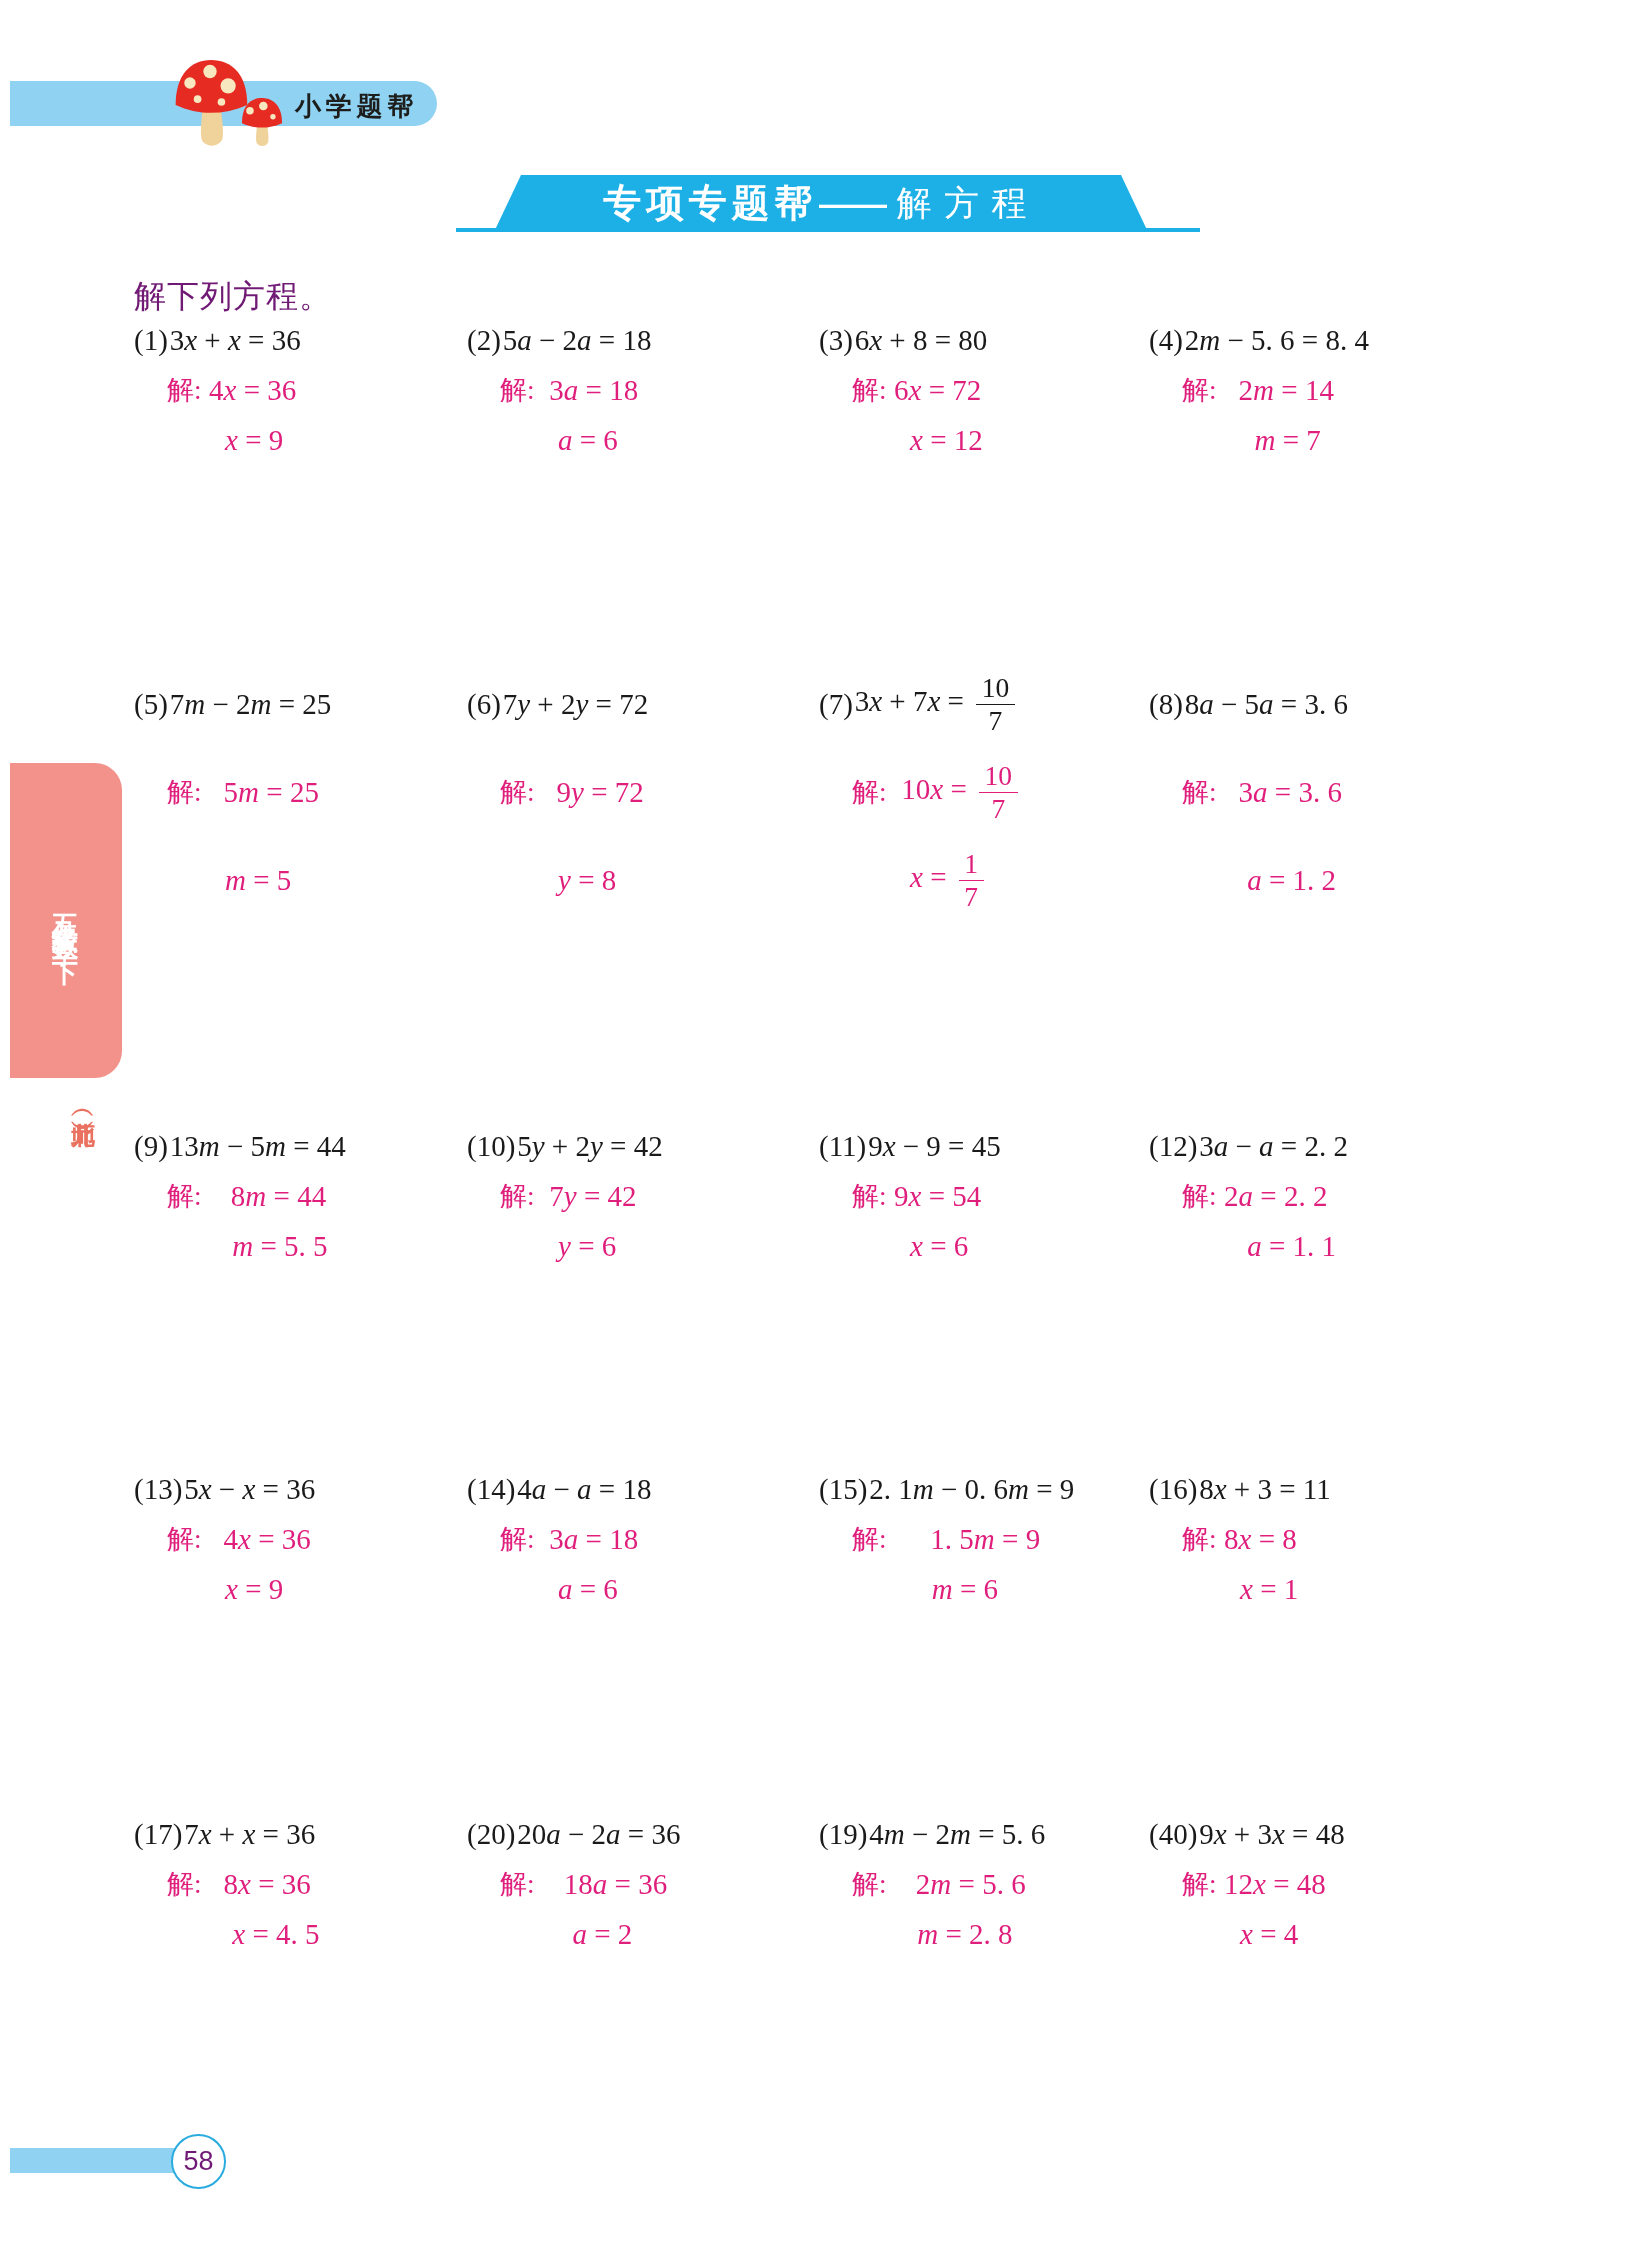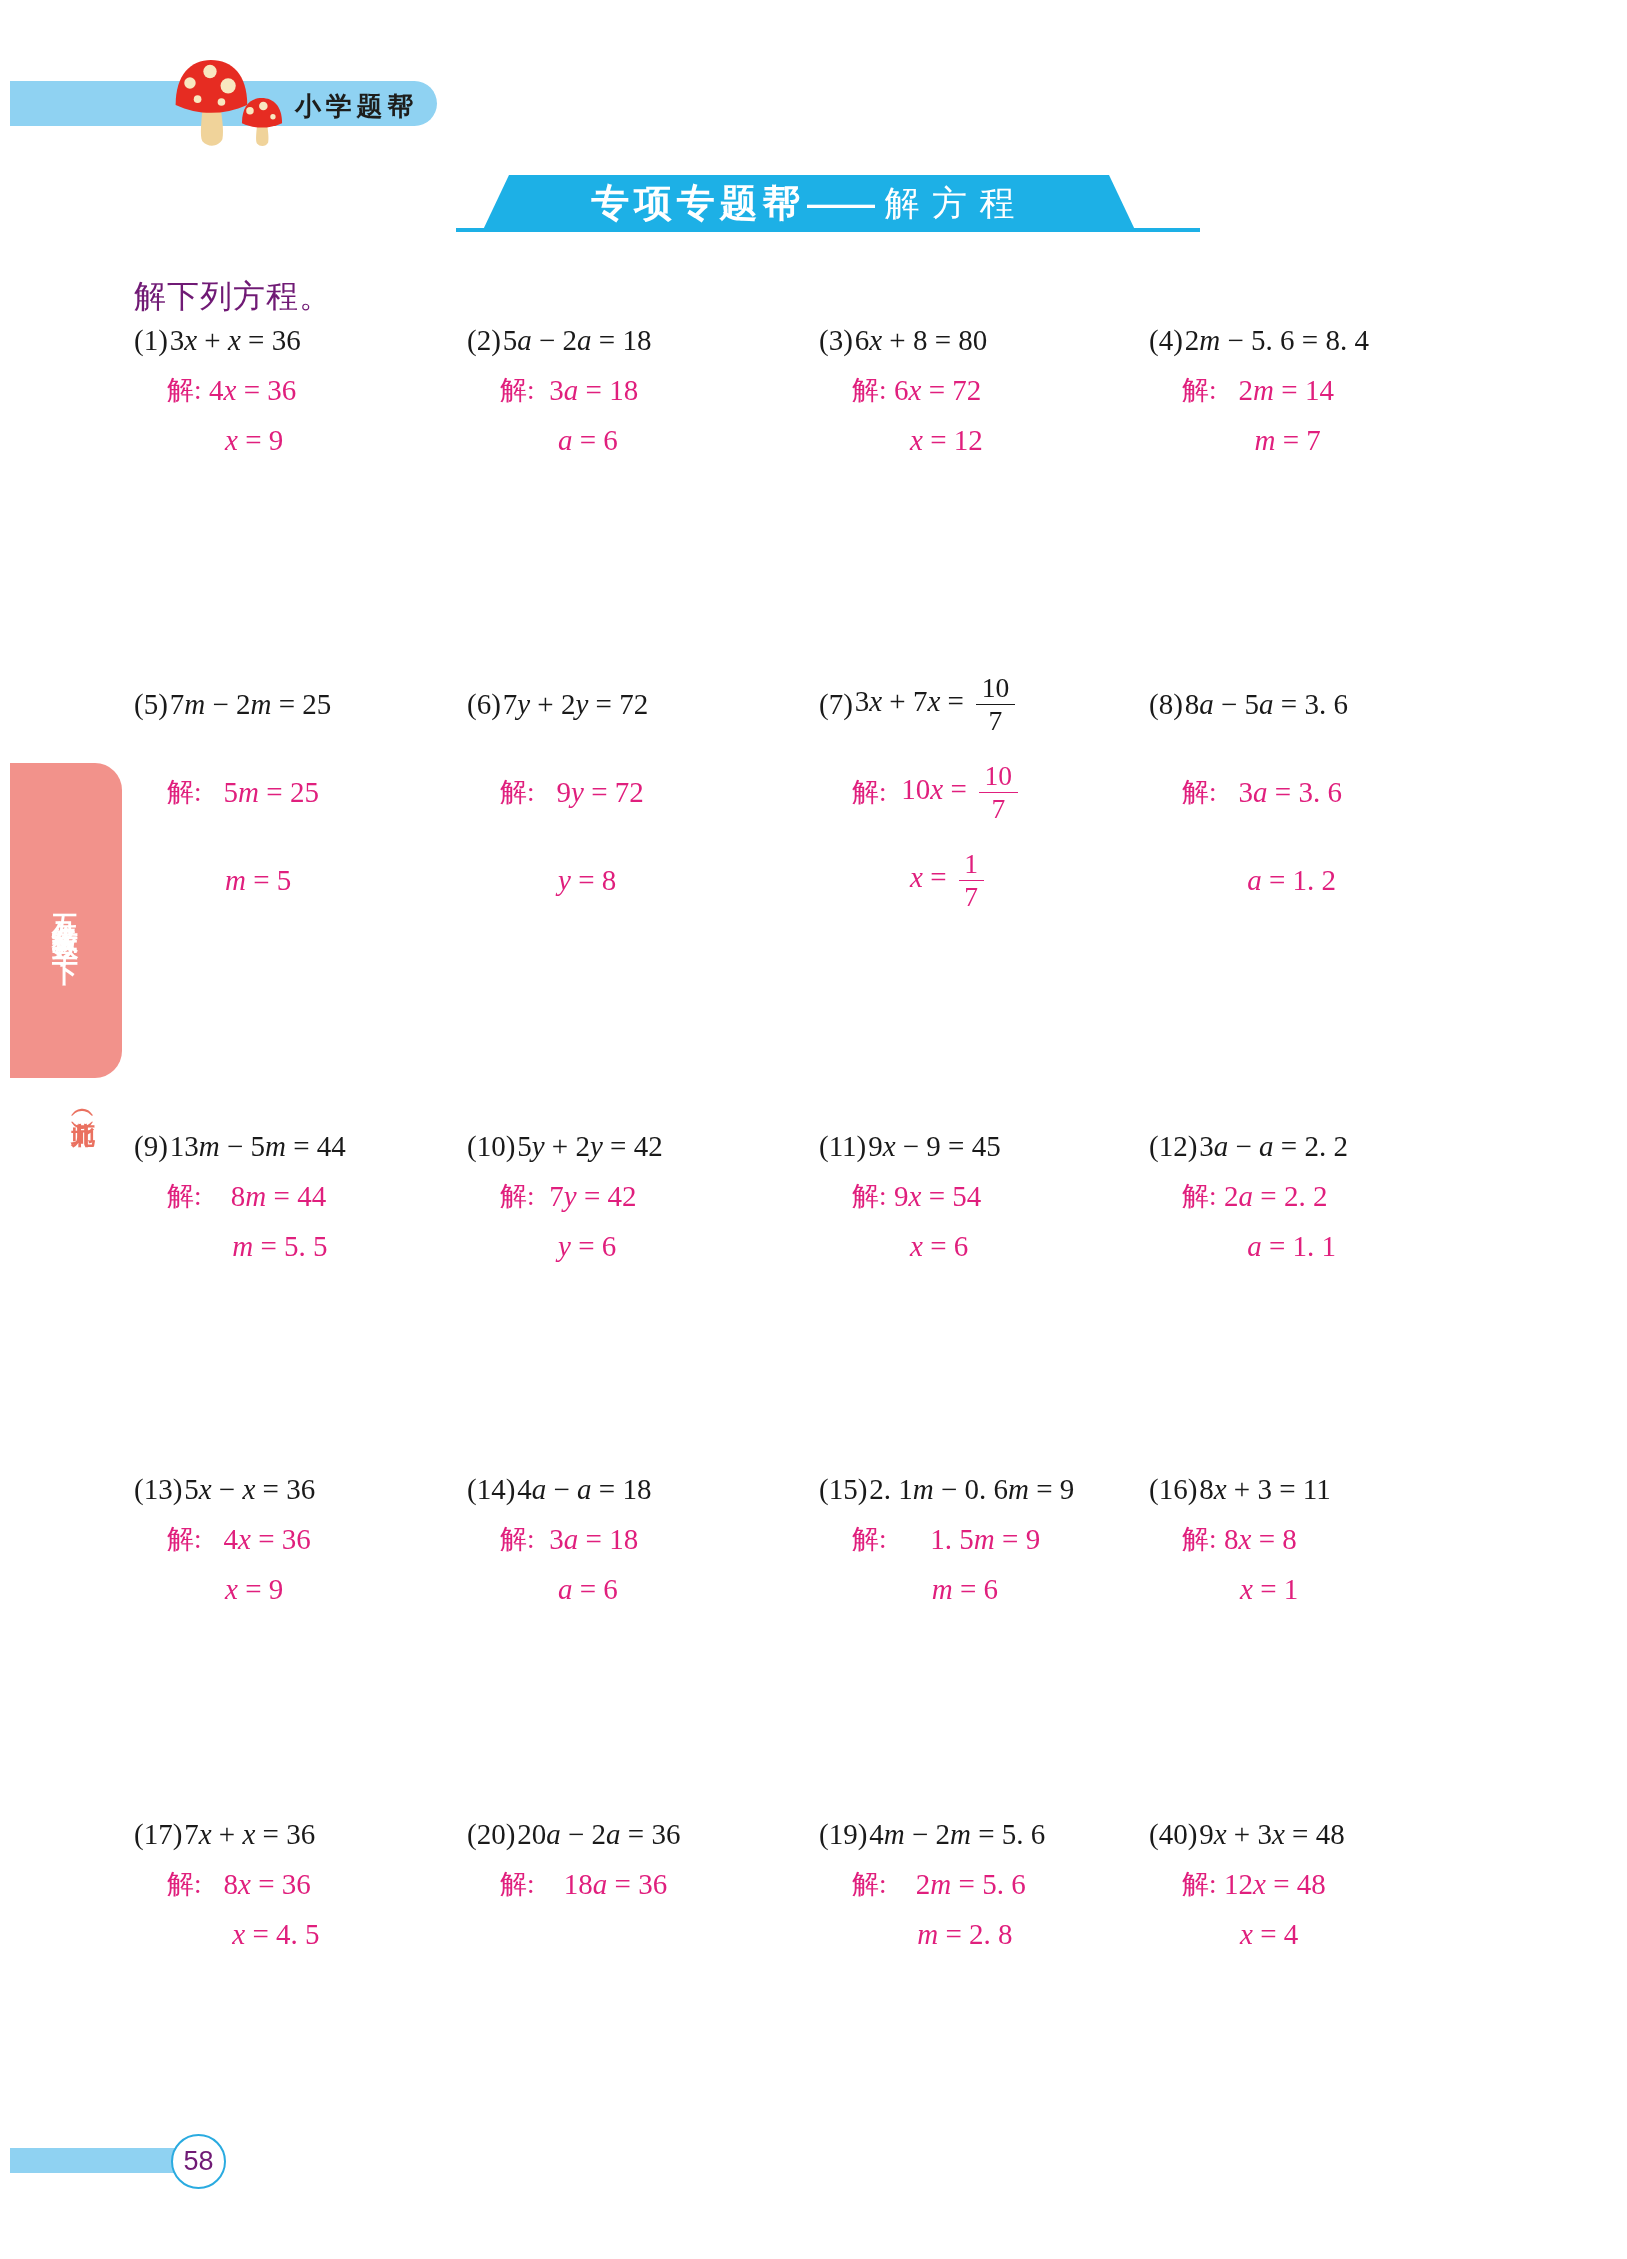--- a/index.html
+++ b/index.html
@@ -8,21 +8,21 @@
 
   
   .brand-bar{position:absolute;left:0;top:81px;width:427px;height:45px;
              background:#8fd2f2;border-radius:0 23px 23px 0;}
   .brand-text{position:absolute;left:285px;top:89px;font-family:"Liberation Sans",sans-serif;
               font-size:26px;font-weight:700;letter-spacing:4.8px;color:#1d1d1b;}
   .mushrooms{position:absolute;left:158px;top:55px;width:126px;height:96px;}
 
   
   .banner-line{position:absolute;left:446px;top:228px;width:744px;height:3.8px;background:#1db0e6;}
-  .banner{position:absolute;left:472px;top:175px;width:654px;height:57px;background:#1db0e6;
+  .banner{position:absolute;left:484px;top:175px;width:654px;height:57px;background:#1db0e6;
           clip-path:polygon(27px 0,calc(100% - 27px) 0,100% 100%,0 100%);
           display:flex;align-items:center;justify-content:center;color:#ffffff;}
   .banner .b-title{font-family:"Liberation Sans",sans-serif;font-weight:900;font-size:38px;letter-spacing:4.8px;}
   .banner .b-dash{font-family:"Liberation Sans",sans-serif;font-weight:900;font-size:34px;margin:0 1.9px;}
   .banner .b-topic{font-family:"Liberation Serif",serif;font-weight:400;font-size:35px;letter-spacing:12.4px;margin-left:7.6px;}
 
   
   .side-tab{position:absolute;left:0;top:763px;width:112px;height:315px;background:#f2928b;
             border-radius:0 27px 27px 0;display:flex;align-items:center;justify-content:center;}
   .side-tab-label{writing-mode:vertical-rl;color:#ffffff;font-family:"Liberation Sans",sans-serif;
@@ -188,20 +188,21 @@
     </div>
   <div class="prob-row row-5">
       <div class="prob">
         <div class="line eq-line"><span class="pnum">(17)</span><span class="math">7<i>x</i> + <i>x</i> = 36</span></div>
         <div class="line step-line"><span class="jie">解:</span><span class="math">  8<i>x</i> = 36</span></div>
         <div class="line ans-line"><span class="math"> <i>x</i> = 4. 5</span></div>
       </div>
       <div class="prob">
         <div class="line eq-line"><span class="pnum">(20)</span><span class="math">20<i>a</i> − 2<i>a</i> = 36</span></div>
         <div class="line step-line"><span class="jie">解:</span><span class="math">   18<i>a</i> = 36</span></div>
+        <div class="line ans-line"><span class="math">  <i>a</i> = 2</span></div>
       </div>
       <div class="prob">
         <div class="line eq-line"><span class="pnum">(19)</span><span class="math">4<i>m</i> − 2<i>m</i> = 5. 6</span></div>
         <div class="line step-line"><span class="jie">解:</span><span class="math">   2<i>m</i> = 5. 6</span></div>
         <div class="line ans-line"><span class="math"> <i>m</i> = 2. 8</span></div>
       </div>
       <div class="prob">
         <div class="line eq-line"><span class="pnum">(40)</span><span class="math">9<i>x</i> + 3<i>x</i> = 48</span></div>
         <div class="line step-line"><span class="jie">解:</span><span class="math">12<i>x</i> = 48</span></div>
         <div class="line ans-line"><span class="math"><i>x</i> = 4</span></div>

